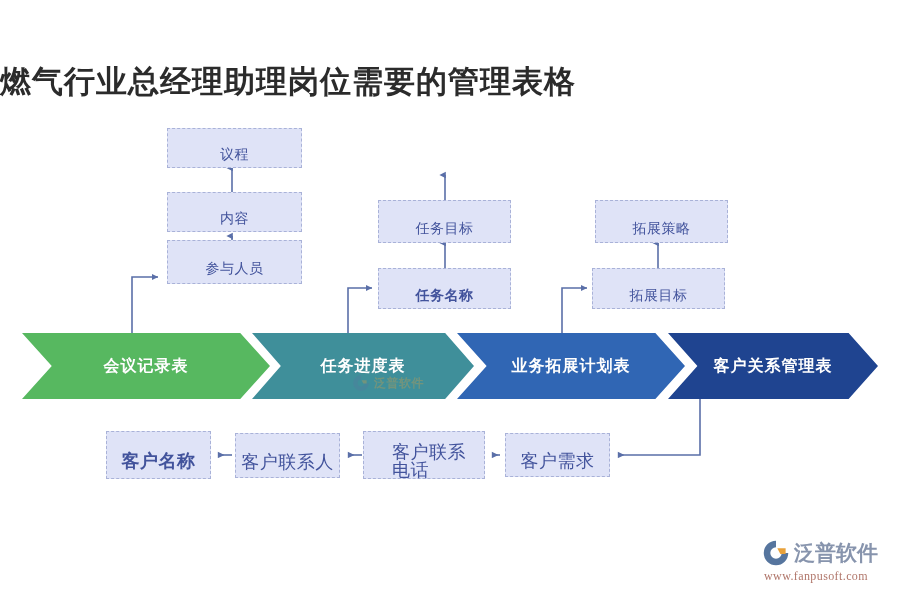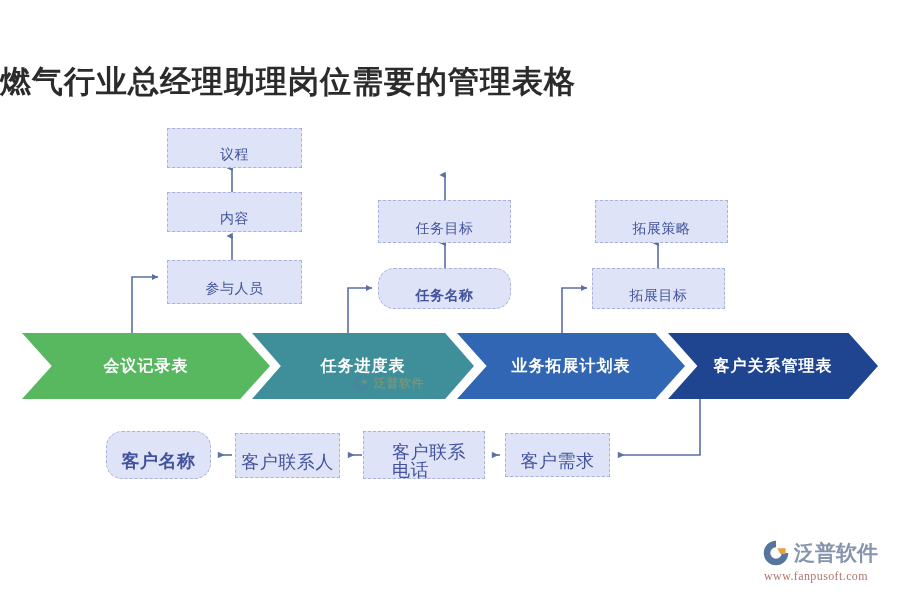--- a/index.html
+++ b/index.html
@@ -43,21 +43,20 @@
     color: #42539c;
     display: flex;
     align-items: center;
     justify-content: center;
     font-size: 14px;
     line-height: 1;
     letter-spacing: 0.5px;
   }
   .attr-box.bold {
     font-weight: bold;
-    border-radius: 16px;
   }
   .attr-box.small {
     font-size: 18px;
   }
   .attr-box .box-label {
     pointer-events: none;
     margin-top: 12px;
   }
 
   
@@ -228,21 +227,21 @@
       <line x1="232" y1="455" x2="218" y2="455" marker-end="url(#arrowLeft)"></line>
     </g>
   </svg>
 
   <div class="attr-box" style="left:167px; top:128px; width:135px; height:40px;">
     <span class="box-label">议程</span>
   </div>
   <div class="attr-box" style="left:167px; top:192px; width:135px; height:40px;">
     <span class="box-label">内容</span>
   </div>
-  <div class="attr-box" style="left:167px; top:260px; width:135px; height:44px;">
+  <div class="attr-box" style="left:167px; top:240px; width:135px; height:44px;">
     <span class="box-label">参与人员</span>
   </div>
 
   <div class="attr-box" style="left:378px; top:200px; width:133px; height:43px;">
     <span class="box-label">任务目标</span>
   </div>
   <div class="attr-box bold" style="left:378px; top:268px; width:133px; height:41px;">
     <span class="box-label">任务名称</span>
   </div>
 

